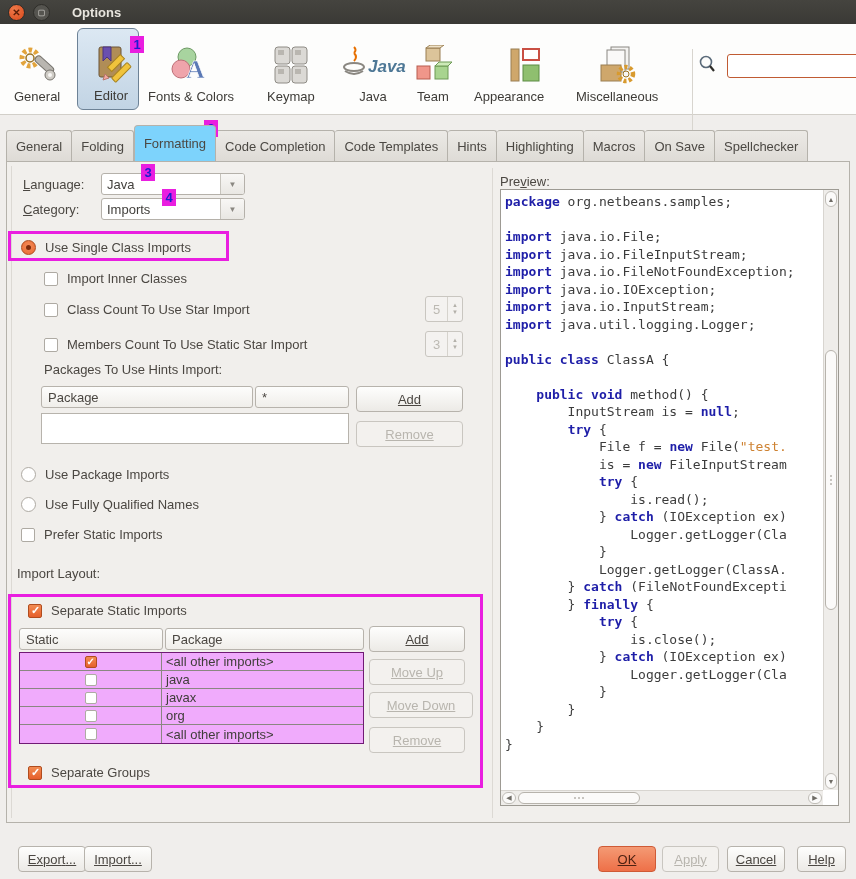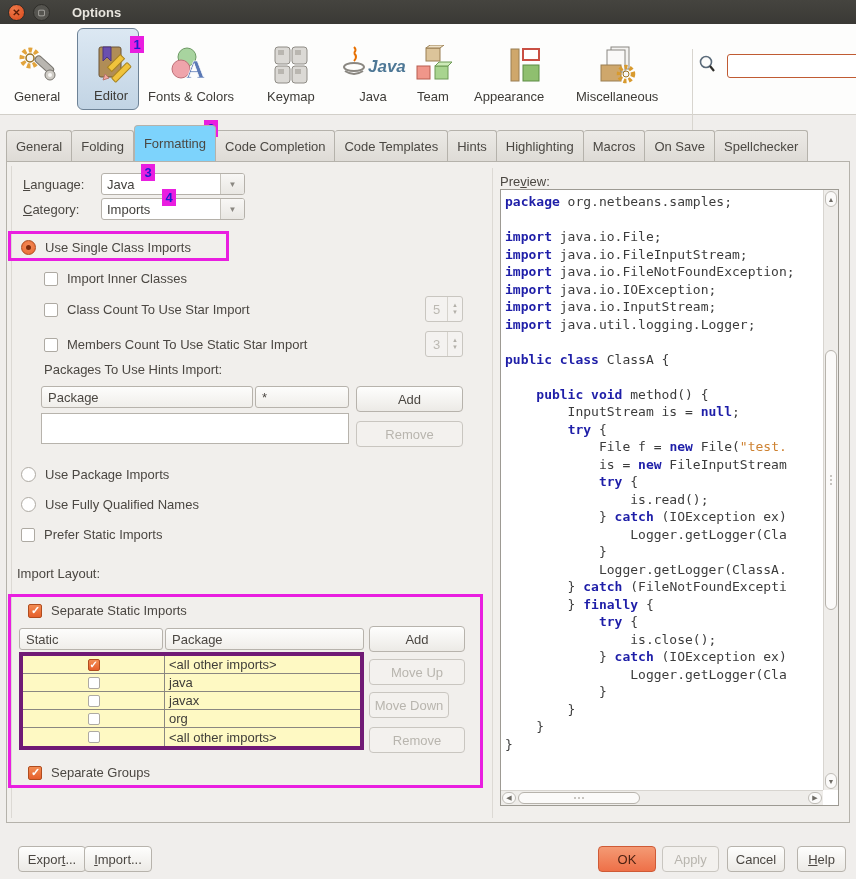--- a/index.html
+++ b/index.html
@@ -46,28 +46,28 @@
   .cb.checked { background:linear-gradient(#f28c52,#e65f2b); border:1px solid #b04c1e; }
   .cb.checked::after { content:"✓"; position:absolute; left:2px; top:-1px; color:#fff; font-size:11px; font-weight:bold; }
   .rb { width:15px; height:15px; background:#fff; border:1px solid #aeaaa3; border-radius:50%; flex:0 0 auto; position:relative; }
   .rb.selected { background:radial-gradient(circle at 50% 40%, #f58c5a, #e8682f); border:1px solid #ad4a1d; }
   .rb.selected::after { content:""; position:absolute; left:4px; top:4px; width:5px; height:5px; border-radius:50%; background:#7e2a0a; }
 
   .spinner { position:absolute; width:38px; height:26px; border:1px solid #c9c6c0; border-radius:3px; background:#f4f2f0; display:flex; }
   .spin-val { flex:1; display:flex; align-items:center; justify-content:center; font-size:13px; color:#bcb9b2; border-right:1px solid #d6d3cd; }
   .spin-arrows { width:14px; display:flex; flex-direction:column; align-items:center; justify-content:center; font-size:6px; color:#b3b0a9; line-height:7px; }
 
-  .btn { position:absolute; display:flex; align-items:center; justify-content:center; font-size:13px; color:#4b4742; background:linear-gradient(#fefefd,#eceae6); border:1px solid #b7b3ac; border-radius:4px; cursor:default; }
+  .btn { position:absolute; display:flex; align-items:center; justify-content:center; font-size:13px; color:#4b4742; background:linear-gradient(#fefefd,#eceae6); border:1px solid #b7b3ac; border-radius:4px; cursor:default;text-decoration:underline; }
   .btn.disabled { color:#b8b5ae; background:#f3f1ee; border-color:#c9c6c0; }
   .btn.ok { background:linear-gradient(#f49a74,#ee7048); border-color:#cf5a36; color:#4f2212; }
 
   .col-header { position:absolute; height:22px; background:linear-gradient(#fdfdfc,#f0eeea); border:1px solid #b7b3ac; border-radius:3px; font-size:13px; color:#4b4742; display:flex; align-items:center; padding-left:6px; }
   .tbl-empty { position:absolute; background:#fff; border:1px solid #b7b3ac; }
 
-  .il-table { position:absolute; background:#fef9c3; border:4px solid #701a75; }
+  .il-table { position:absolute; background:#f0abfc; border:1px solid #701a75; }
   .il-row { display:flex; height:18px; border-bottom:1px solid #8a8781; }
   .il-row:last-child { border-bottom:none; }
   .il-cell-static { width:142px; border-right:1px solid #8a8781; display:flex; align-items:center; justify-content:center; }
   .il-cell-pkg { flex:1; display:flex; align-items:center; padding-left:4px; font-size:13px; color:#3f3d39; }
   .il-row .cb { width:12px; height:12px; }
   .il-row .cb.checked::after { font-size:10px; left:1px; top:-1px; }
 
   
   .code-panel { position:absolute; left:493px; top:27px; width:339px; height:617px; background:#fff; border:1px solid #9d9a93; }
   .code-area { position:absolute; left:0; top:0; right:15px; bottom:15px; overflow:hidden; padding:3px 0 0 4px; }
@@ -362,21 +362,21 @@
           <div class="il-cell-pkg">&lt;all other imports&gt;</div>
         </div>
       </div>
 
     <div class="btn" style="left:362px; top:464px; width:96px; height:26px;">
         <span>Add</span>
       </div>
     <div class="btn disabled" style="left:362px; top:497px; width:96px; height:26px;">
         <span>Move Up</span>
       </div>
-    <div class="btn disabled" style="left:362px; top:530px; width:80px; height:26px;">
+    <div class="btn disabled" style="left:362px; top:530px; width:104px; height:26px;">
         <span>Move Down</span>
       </div>
     <div class="btn disabled" style="left:362px; top:565px; width:96px; height:26px;">
         <span>Remove</span>
       </div>
 
     <div class="opt-row" style="left:21px; top:603px;">
       <span class="cb checked"></span>
       <span>Separate Groups</span>
     </div>

